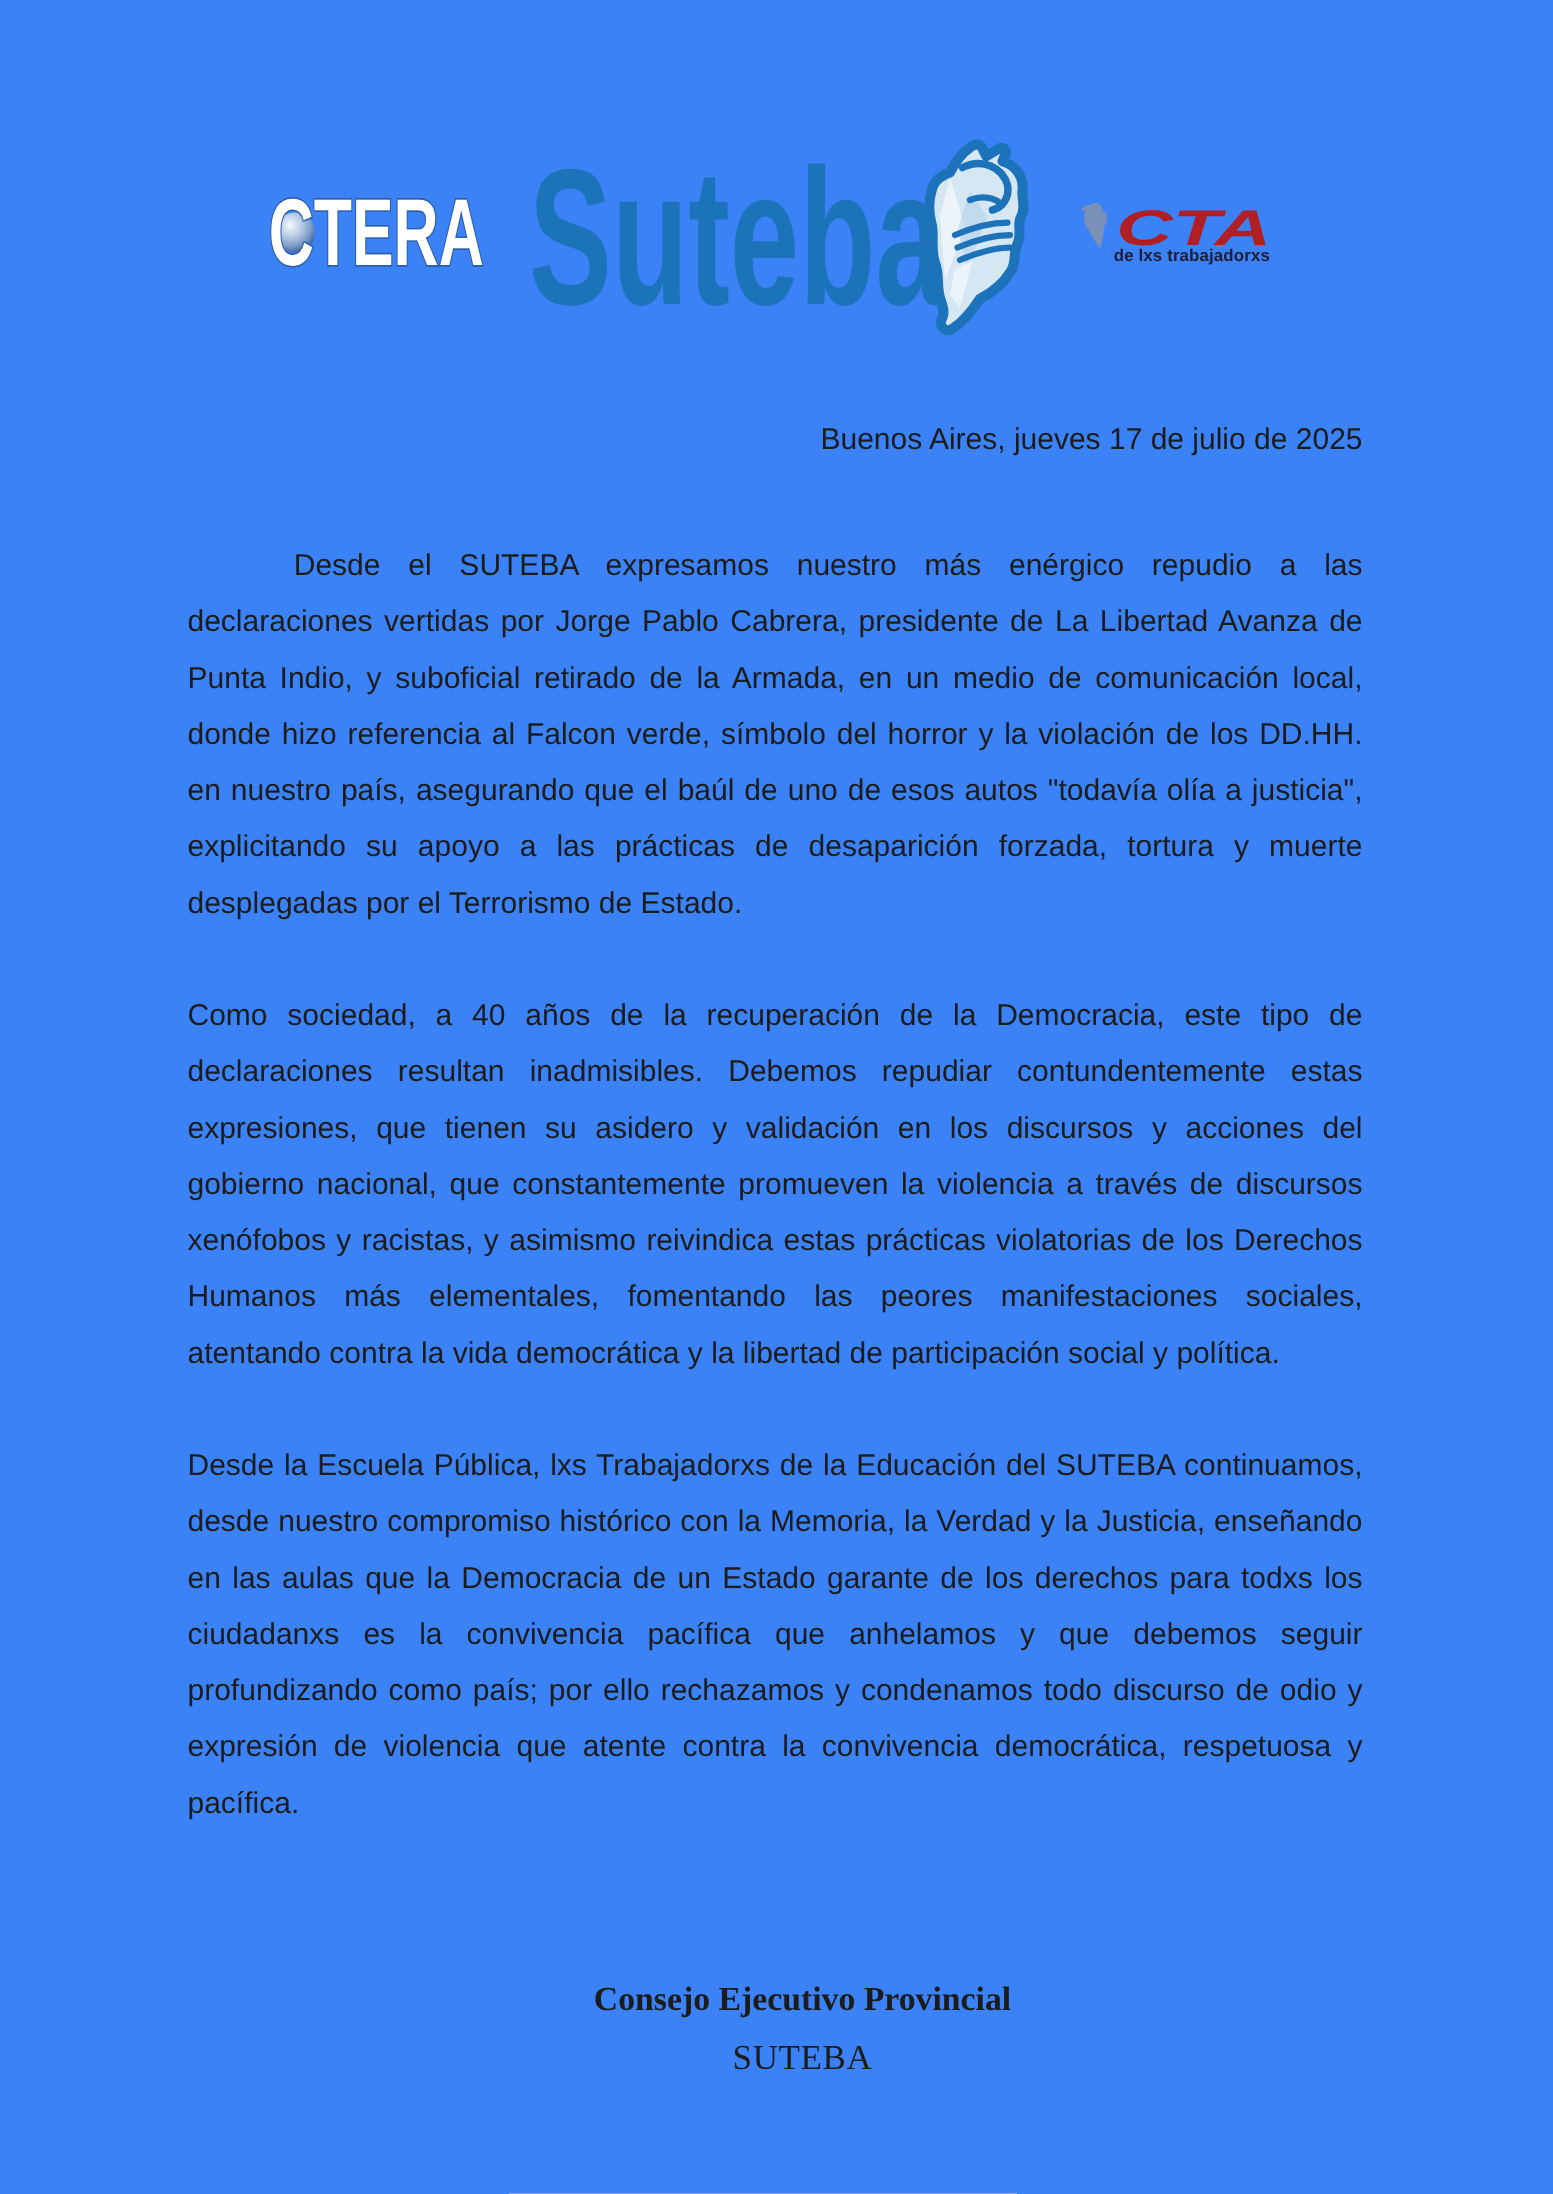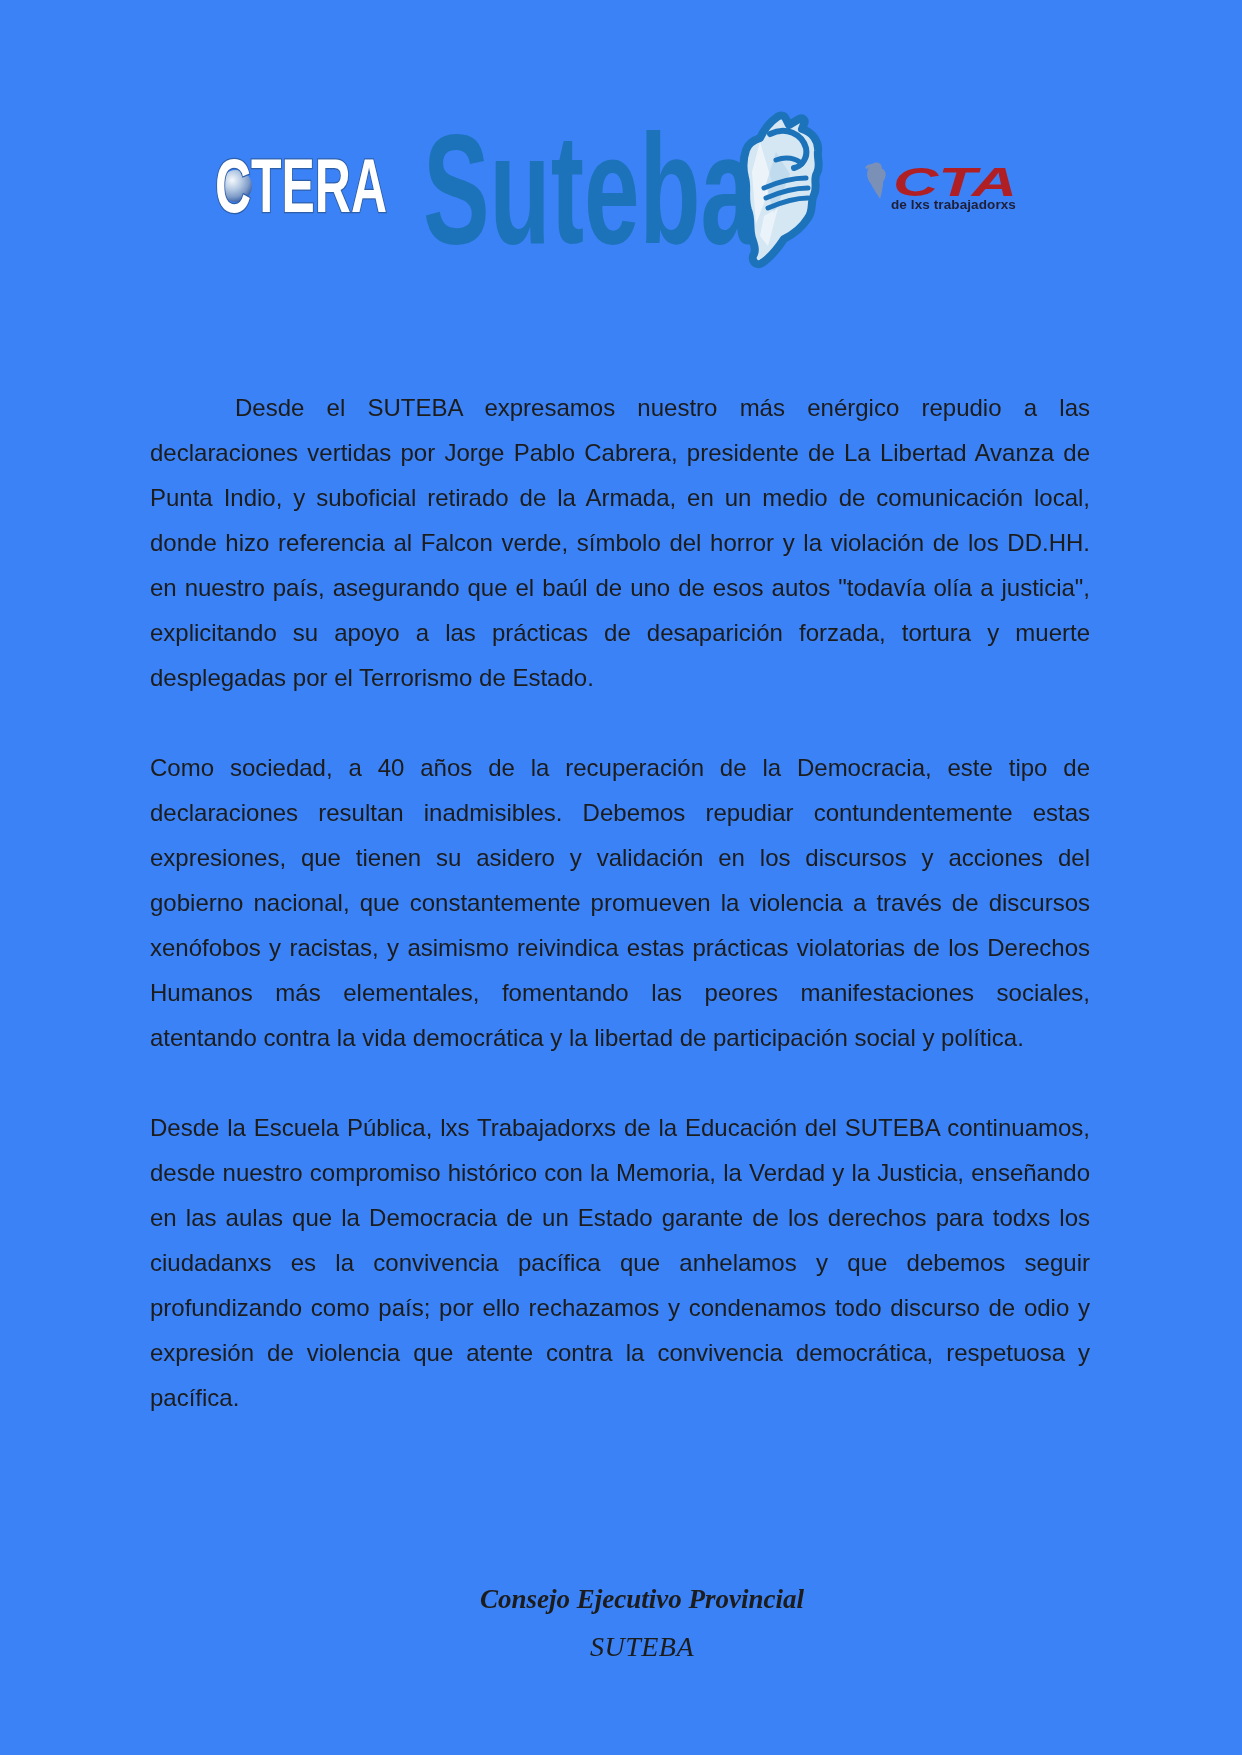--- a/index.html
+++ b/index.html
@@ -32,21 +32,21 @@
     font-size: 24px; line-height: 45px; color: #1c1c1c;
   }
   .date-line { margin: 0; text-align: right; }
   .par { margin: 45px 0 0 0; text-align: justify; }
   .par.first { margin-top: 56px; text-indent: 85px; }
 
   
   .closing {
     position: absolute; left: 150px; top: 1583px; width: 940px;
     text-align: center; transform: translateX(22px);
-    font-family: "Liberation Serif", serif; color: #1c1c1c; font-style: italic;
+    font-family: "Liberation Serif", serif; color: #1c1c1c;
   }
   .closing-line1 { margin: 0; font-size: 27px; line-height: 33px; font-weight: bold; }
   .closing-line2 { margin: 14px 0 0 0; font-size: 28px; line-height: 33px; letter-spacing: 0.5px; }
 </style>
 </head>
 <body>
 
 <div class="page">
 
   <div class="logo-band">
@@ -88,20 +88,21 @@
         <path d="M 3 6 C 6 3 10 3 12 5" fill="none" stroke="#7b90b6" stroke-width="3" stroke-linecap="round"></path>
       </svg>
       <svg class="cta-text-svg" viewBox="0 0 132 42">
         <text x="4" y="36" font-family="Liberation Sans, sans-serif" font-size="40" font-weight="bold" font-style="italic" fill="#b01f24" textLength="124" lengthAdjust="spacingAndGlyphs">CTA</text>
       </svg>
       <div class="cta-subtext">de lxs trabajadorxs</div>
     </div>
   </div>
 
   <div class="letter-body">
+    <p class="date-line">Buenos Aires, jueves 17 de julio de 2025</p>
     <p class="par first">Desde el SUTEBA expresamos nuestro más enérgico repudio a las declaraciones vertidas por Jorge Pablo Cabrera, presidente de La Libertad Avanza de Punta Indio, y suboficial retirado de la Armada, en un medio de comunicación local, donde hizo referencia al Falcon verde, símbolo del horror y la violación de los DD.HH. en nuestro país, asegurando que el baúl de uno de esos autos "todavía olía a justicia", explicitando su apoyo a las prácticas de desaparición forzada, tortura y muerte desplegadas por el Terrorismo de Estado.</p>
     <p class="par">Como sociedad, a 40 años de la recuperación de la Democracia, este tipo de declaraciones resultan inadmisibles. Debemos repudiar contundentemente estas expresiones, que tienen su asidero y validación en los discursos y acciones del gobierno nacional, que constantemente promueven la violencia a través de discursos xenófobos y racistas, y asimismo reivindica estas prácticas violatorias de los Derechos Humanos más elementales, fomentando las peores manifestaciones sociales, atentando contra la vida democrática y la libertad de participación social y política.</p>
     <p class="par">Desde la Escuela Pública, lxs Trabajadorxs de la Educación del SUTEBA continuamos, desde nuestro compromiso histórico con la Memoria, la Verdad y la Justicia, enseñando en las aulas que la Democracia de un Estado garante de los derechos para todxs los ciudadanxs es la convivencia pacífica que anhelamos y que debemos seguir profundizando como país; por ello rechazamos y condenamos todo discurso de odio y expresión de violencia que atente contra la convivencia democrática, respetuosa y pacífica.</p>
   </div>
 
   <div class="closing">
     <p class="closing-line1">Consejo Ejecutivo Provincial</p>
     <p class="closing-line2">SUTEBA</p>
   </div>
 

